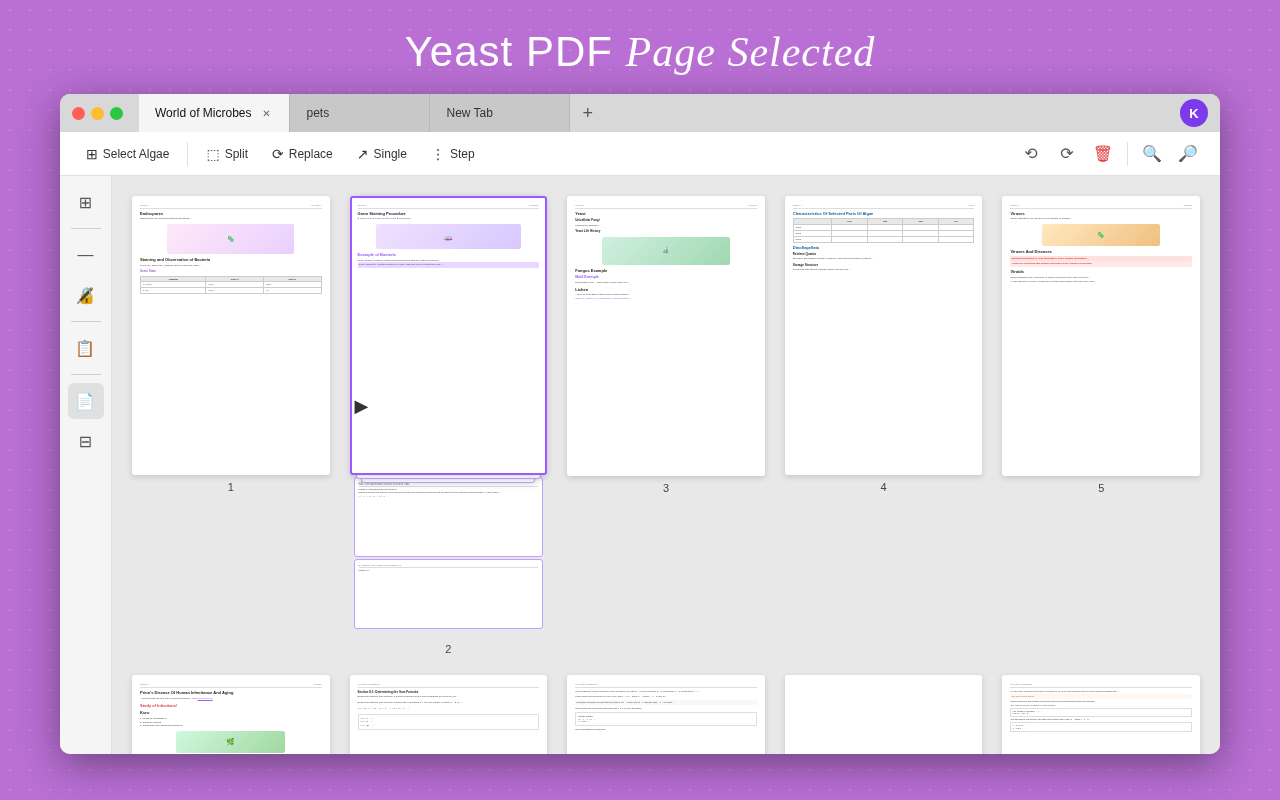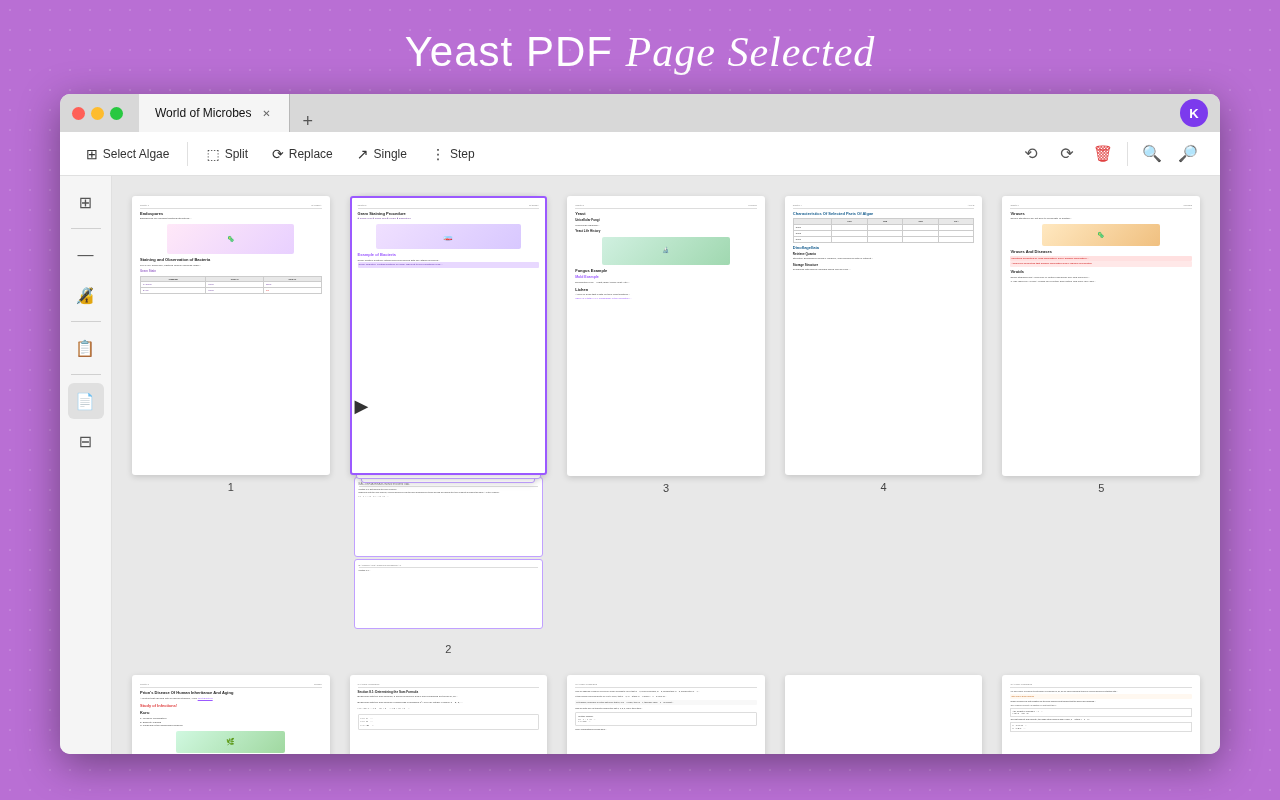--- a/index.html
+++ b/index.html
@@ -61,21 +61,21 @@
       height: 13px;
       border-radius: 50%;
     }
     .tl-red { background: #ff5f57; }
     .tl-yellow { background: #febc2e; }
     .tl-green { background: #28c840; }
 
     .tabs {
       display: flex;
       flex: 1;
-      align-items: flex-end;
+      align-items: center;
       height: 100%;
     }
     .tab {
       display: flex;
       align-items: center;
       padding: 0 16px;
       font-size: 12px;
       color: #333;
       background: #c8c8c8;
       border-right: 1px solid #b8b8b8;
@@ -304,20 +304,26 @@
   <div class="title-bar">
     <div class="traffic-lights">
       <div class="traffic-light tl-red"></div>
       <div class="traffic-light tl-yellow"></div>
       <div class="traffic-light tl-green"></div>
     </div>
     <div class="tabs">
       <div class="tab active">
         <span>World of Microbes</span>
         <span class="tab-close">✕</span>
+      </div>
+      <div class="tab">
+        <span>pets</span>
+      </div>
+      <div class="tab">
+        <span>New Tab</span>
       </div>
       <button class="tab-new">+</button>
     </div>
     <div class="user-avatar">K</div>
   </div>
 
   <div class="toolbar">
     <button class="toolbar-btn">
       <span class="btn-icon">⊞</span>
       <span>Select Algae</span>

